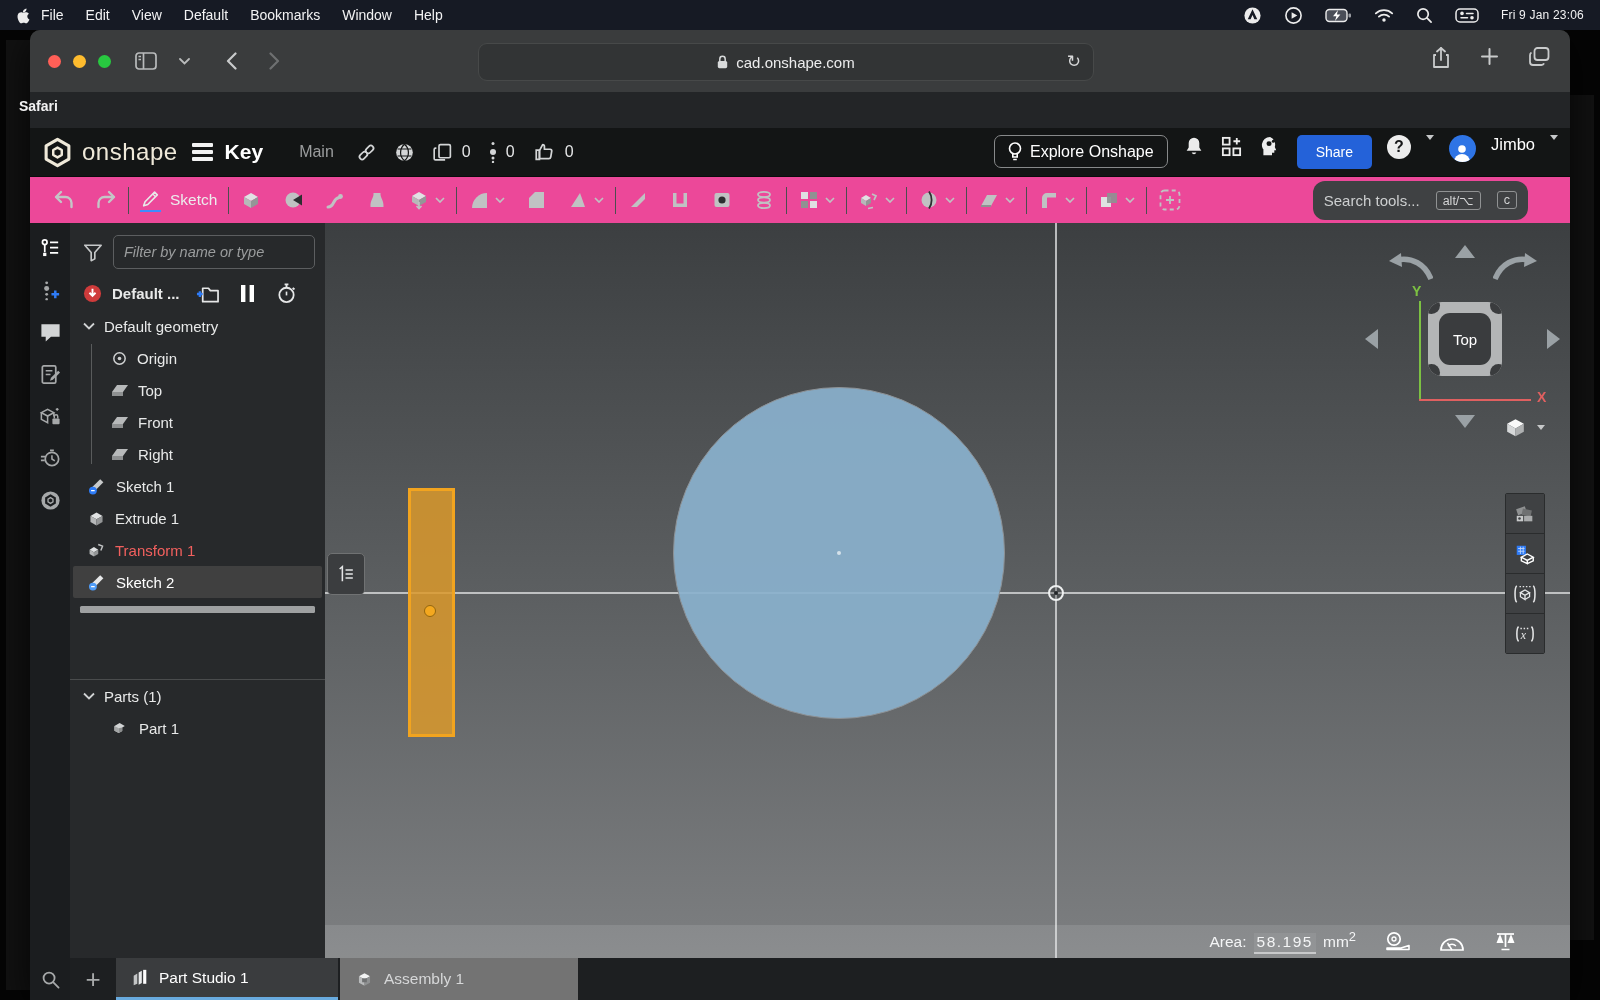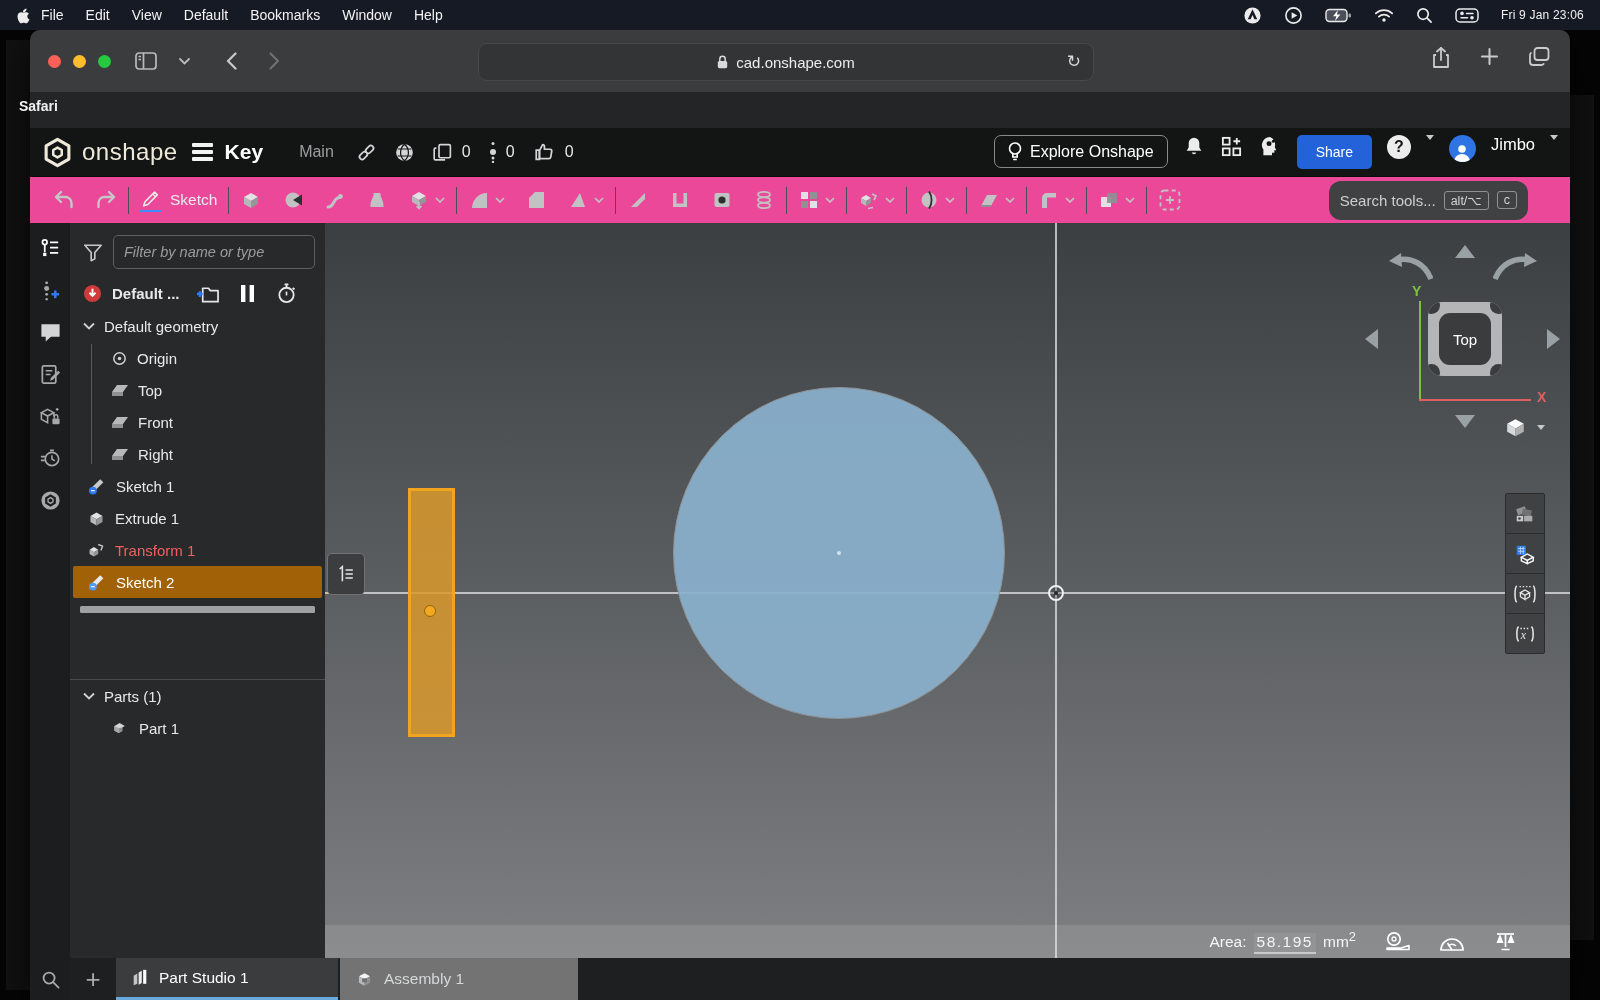--- a/index.html
+++ b/index.html
@@ -52,40 +52,40 @@
   .user-name{font-size:16.5px;color:#fff;}
   .caret{width:0;height:0;border-left:4.5px solid transparent;border-right:4.5px solid transparent;border-top:5.5px solid #c6c8c9;display:inline-block;}
   
   .app-toolbar{height:46px;background:#ec4899;display:flex;align-items:center;padding:0 12px;gap:0;border-top:1px solid #0b0c0c;}
   .tg{display:flex;align-items:center;gap:20px;padding:0 11px;}
   .tdiv{width:1px;height:27px;background:#4c4e4f;}
   .tool{display:flex;align-items:center;gap:5px;}
   .sketch-btn{display:flex;align-items:center;gap:9px;color:#eceded;font-size:15.5px;}
   .pencil-wrap{border-bottom:2.5px solid #3f8cff;padding-bottom:1px;}
   .search-tools{margin-left:auto;margin-right:30px;background:#3f4143;border-radius:12px;display:flex;
-                align-items:center;gap:8px;padding:10px 11px;color:#cdcfd0;font-size:15px;}
+                align-items:center;gap:16px;padding:10px 11px;color:#cdcfd0;font-size:15px;}
   .kbd{border:1px solid #909293;border-radius:3px;padding:1px 6px;font-size:12.5px;color:#d4d5d6;}
   
   .app-main{flex:1;display:flex;min-height:0;position:relative;}
   .strip{width:40px;background:#1b1d1f;display:flex;flex-direction:column;align-items:center;padding-top:14px;gap:19px;}
   .panel{width:255px;background:#27292b;position:relative;font-size:15px;color:#e8e9e9;flex-shrink:0;}
   .filter-row{display:flex;align-items:center;gap:10px;padding:12px 10px 6px 13px;}
   .filter-input{flex:1;height:32px;border:1px solid #5c5e60;border-radius:5px;background:transparent;
                 color:#e6e6e6;font-size:14.5px;padding:0 10px;font-family:inherit;min-width:0;}
   .filter-input::placeholder{color:#9a9c9d;font-style:italic;}
   .features-row{display:flex;align-items:center;padding:8px 10px 6px 13px;}
   .features-label{font-weight:700;font-size:15px;margin-left:10px;}
   .fr-icons{display:flex;align-items:center;gap:21px;margin-left:16px;}
   .row{height:32px;display:flex;align-items:center;gap:9px;padding-left:13px;position:relative;}
   .row .lbl{white-space:nowrap;}
   .children{position:relative;}
   .children::before{content:"";position:absolute;left:21px;top:2px;bottom:6px;width:1px;background:#595b5c;}
   .indent{padding-left:41px;}
   .feat{padding-left:17px;}
-  .row.selected{background:#a16207;margin:0 3px;padding-left:14px;border-radius:2px;color:#fff;}
+  .row.selected{background:#404040;margin:0 3px;padding-left:14px;border-radius:2px;color:#fff;}
   .row.error .lbl{color:#f2605e;}
   .rollback{margin:8px 10px 0 10px;height:7px;background:#9ea0a1;border-radius:1.5px;}
   .panel-divider{margin-top:66px;border-top:1px solid #4a4c4d;}
   
   .canvas{flex:1;position:relative;background:linear-gradient(180deg,#3c3f41 0%,#5d6062 52%,#7d7f81 100%);overflow:hidden;}
   .vline{position:absolute;left:730px;top:0;bottom:0;width:1.5px;background:#d8dadb;opacity:.8;}
   .hline{position:absolute;top:369px;left:0;right:0;height:1.5px;background:#d8dadb;opacity:.8;}
   .origin-mark{position:absolute;left:723px;top:362px;width:12px;height:12px;border:2px solid #eef0f0;
                border-radius:50%;background:rgba(40,42,44,.25);}
   .origin-mark::after{content:"";position:absolute;left:4px;top:4px;width:4px;height:4px;border-radius:50%;background:#23262­8;background:#232628;}

